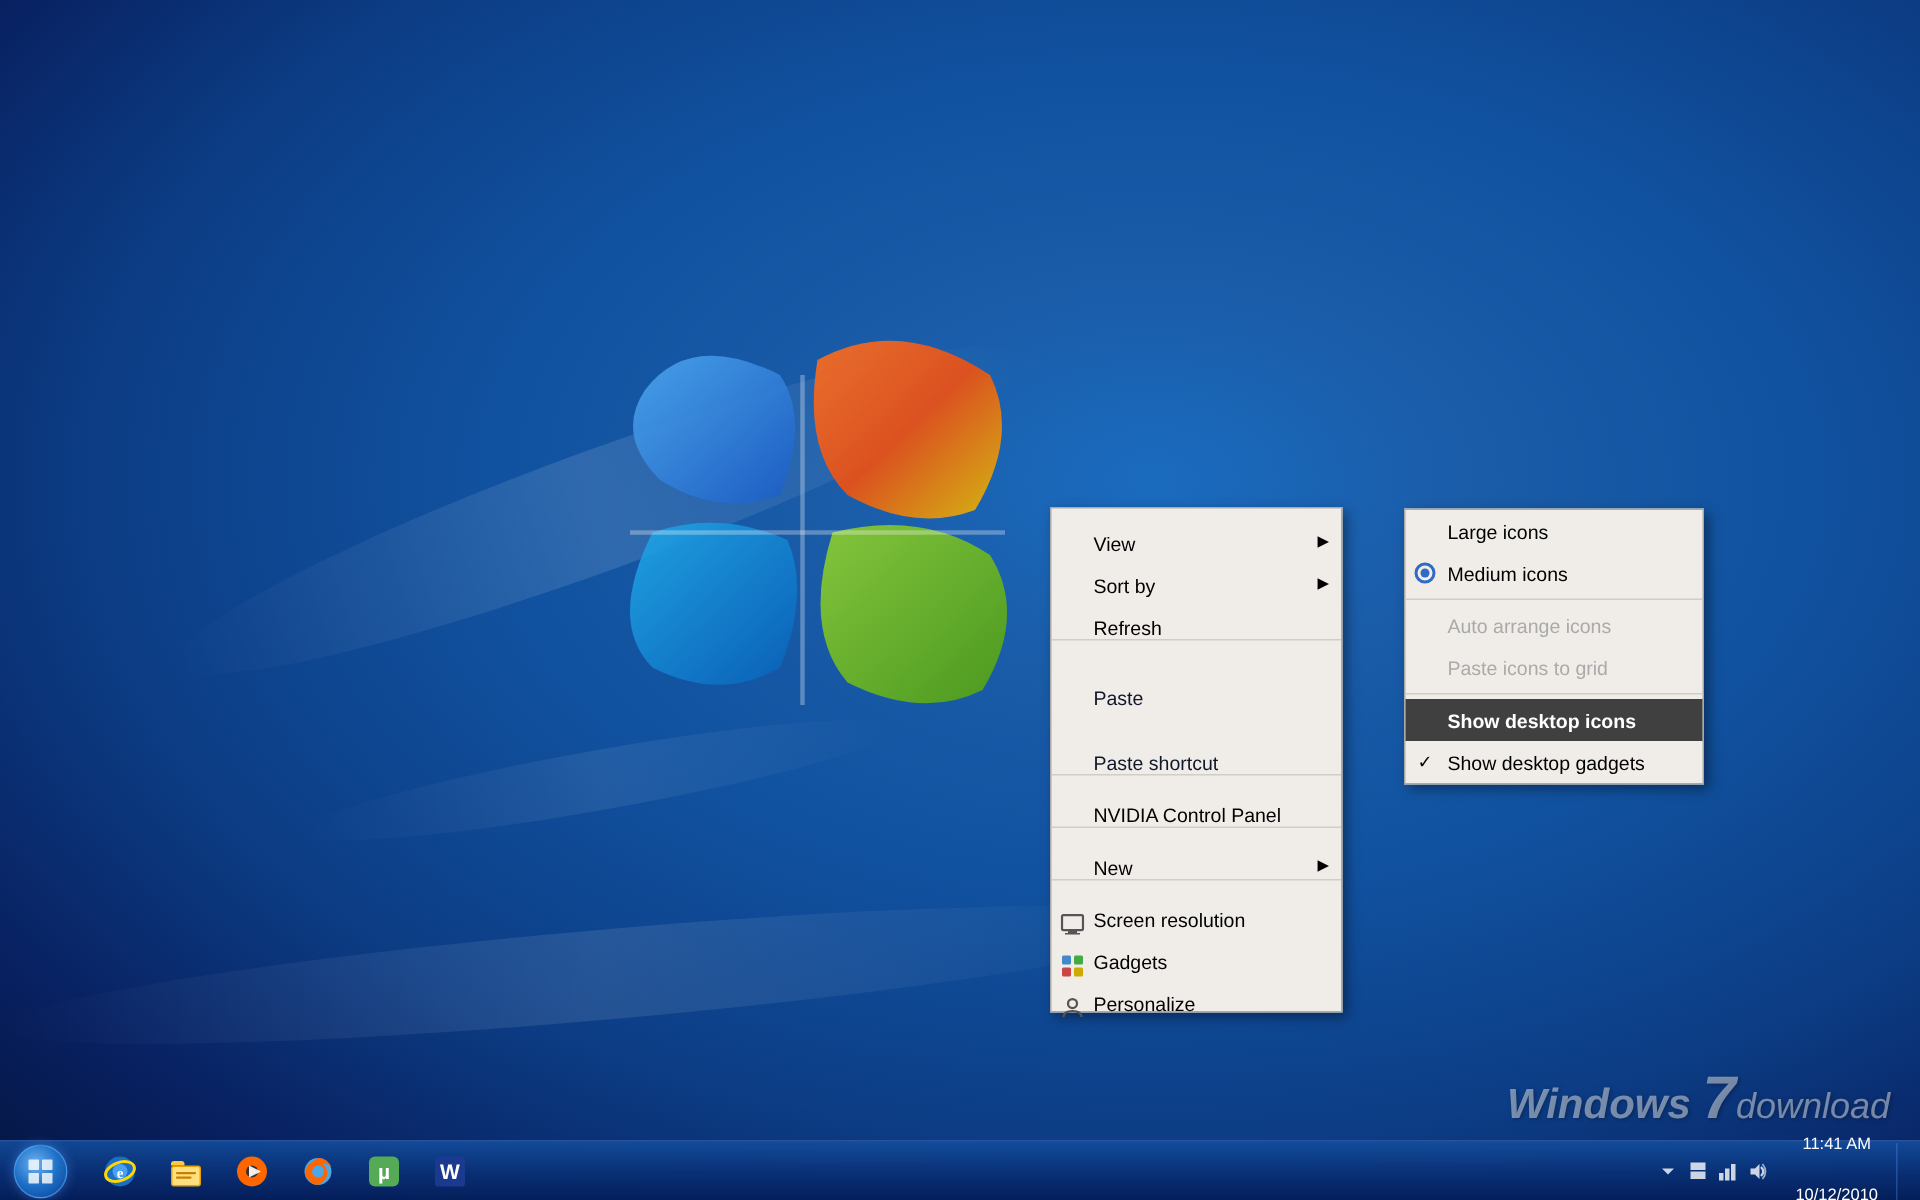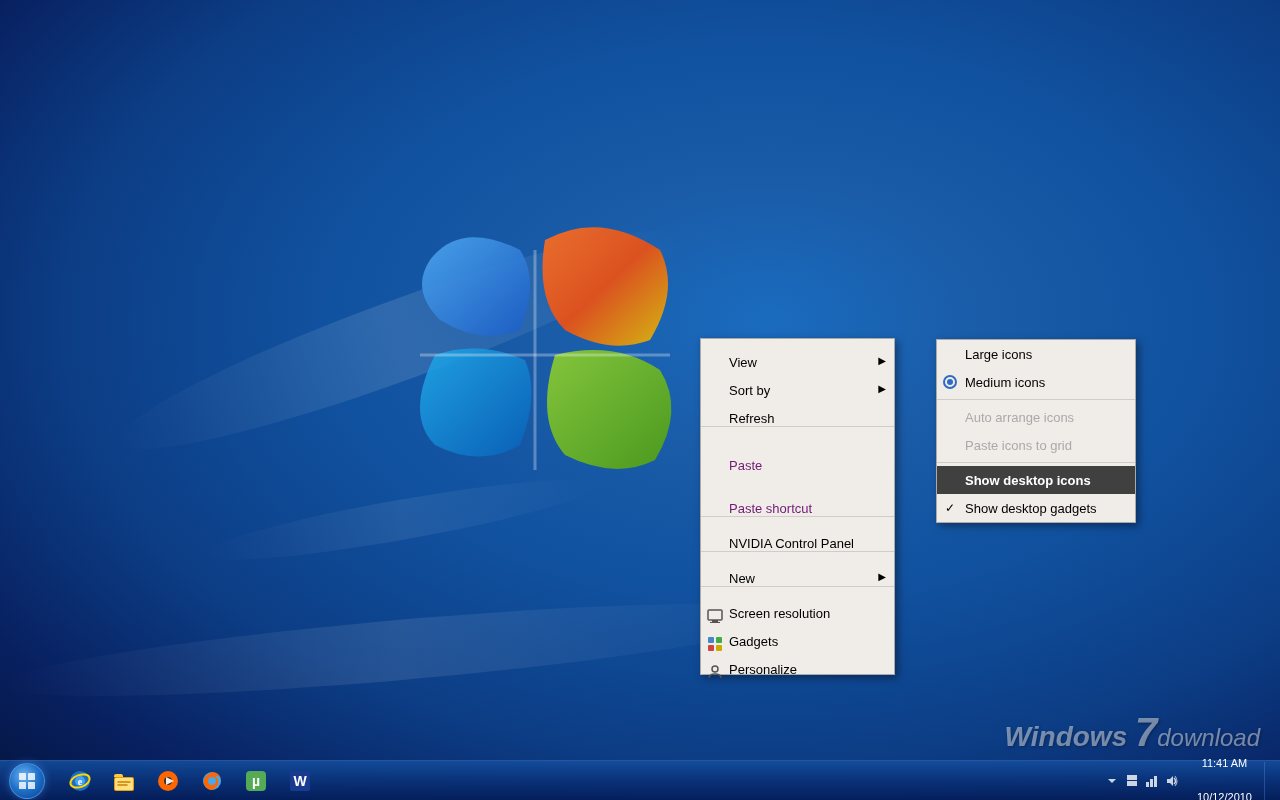--- a/index.html
+++ b/index.html
@@ -190,21 +190,21 @@
       align-items: flex-start;
       padding: 16px 20px 5px 28px;
       cursor: pointer;
       position: relative;
       color: #000;
       white-space: nowrap;
       height: 28px;
     }
 
     .menu-item.disabled {
-      color: #701a75;
+      color: #0f172a;
       cursor: default;
       margin-top: 15px;
     }
 
     .menu-item.has-submenu::after {
       content: '▶';
       position: absolute;
       right: 8px;
       font-size: 10px;
     }

